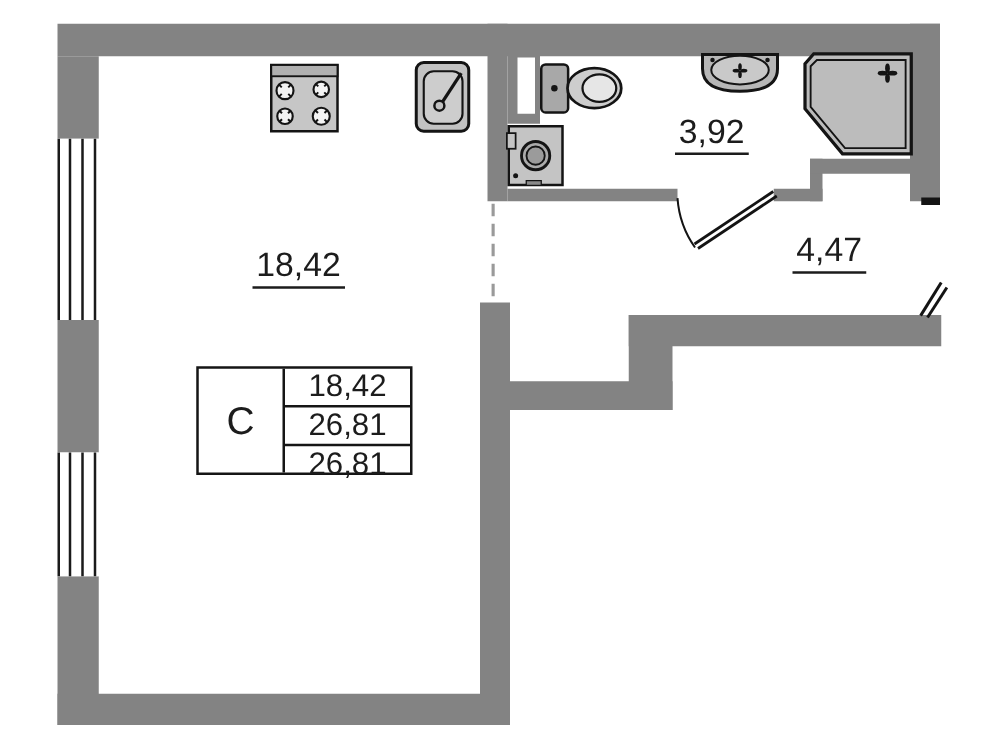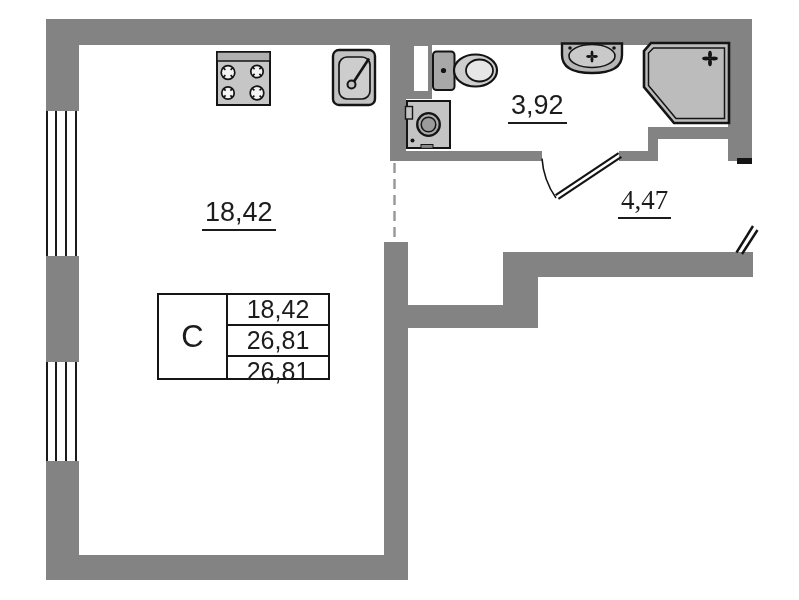--- a/index.html
+++ b/index.html
@@ -140,22 +140,22 @@
       <line x1="621.4" y1="156.8" x2="558.4" y2="198.8" class="ol" stroke-width="2.2"></line>
     </g>
 
     <g>
       <line x1="736.5" y1="252.5" x2="753" y2="226" class="ol" stroke-width="2.4"></line>
       <line x1="742" y1="254" x2="757.5" y2="230" class="ol" stroke-width="2.4"></line>
     </g>
   </svg>
 
   <div class="area-label" style="left:202px;top:199px;">18,42</div>
-  <div class="area-label" style="left:508px;top:92px;">3,92</div>
-  <div class="area-label" style="left:618px;top:187px;font-family:Liberation Serif, serif;">4,47</div>
+  <div class="area-label" style="left:540px;top:92px;">3,92</div>
+  <div class="area-label" style="left:634px;top:187px;">4,47</div>
 
   <div id="stamp">
     <div class="type-cell">С</div>
     <div class="rows">
       <div class="r b">18,42</div>
       <div class="r b">26,81</div>
       <div class="r">26,81</div>
     </div>
   </div>
 

